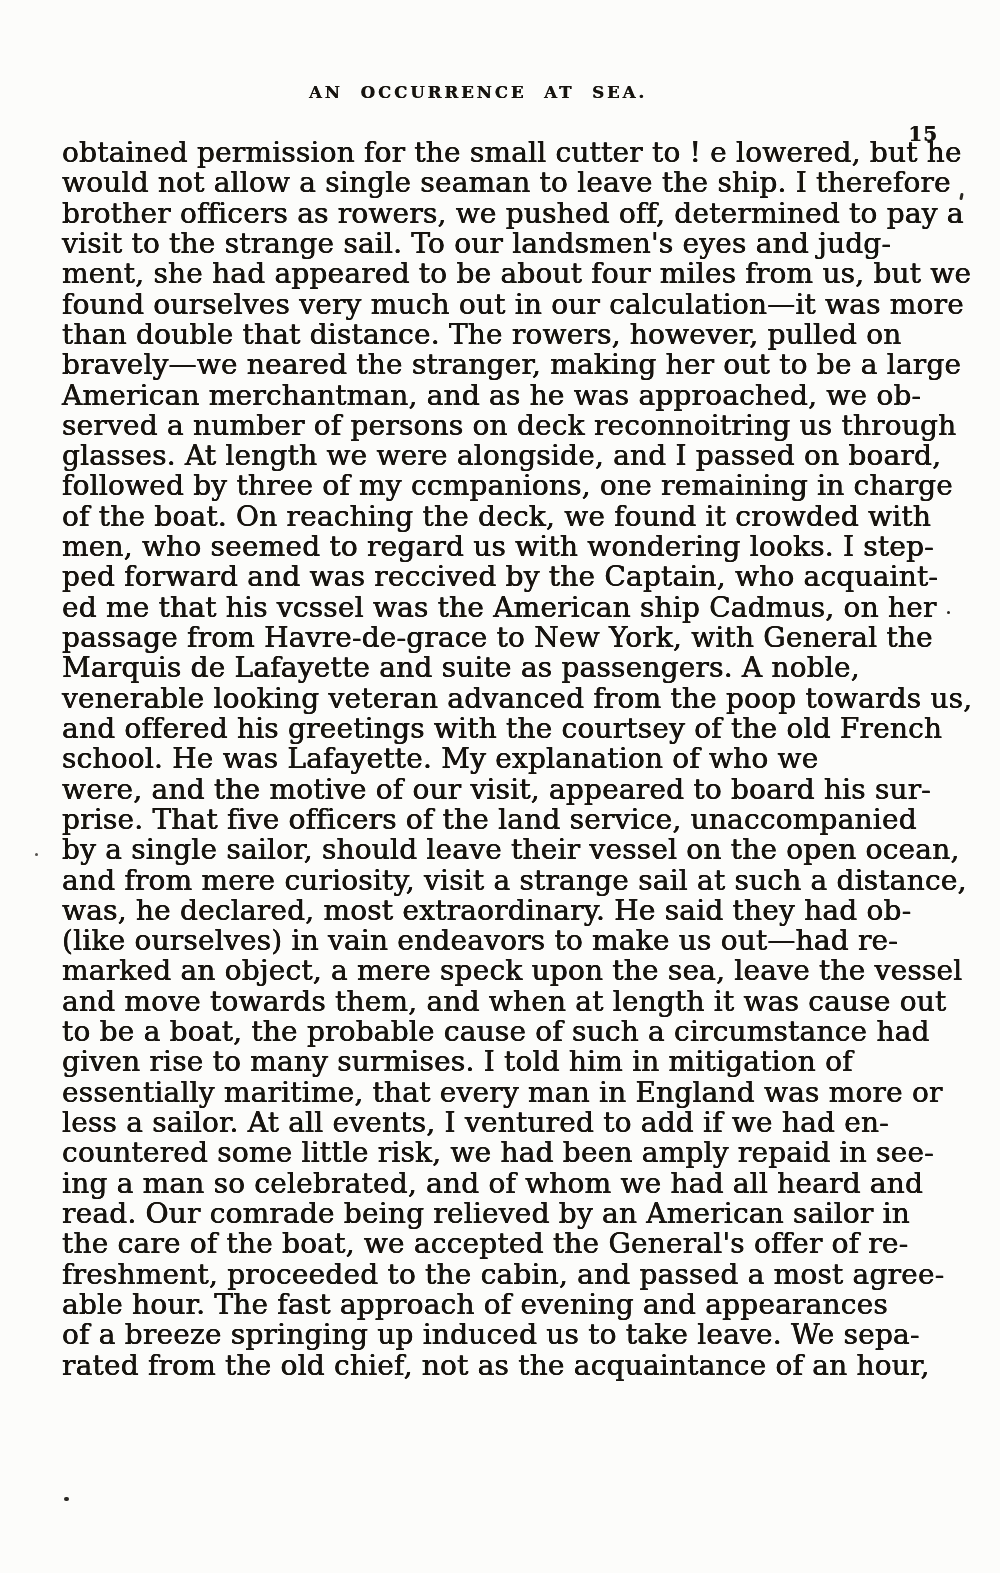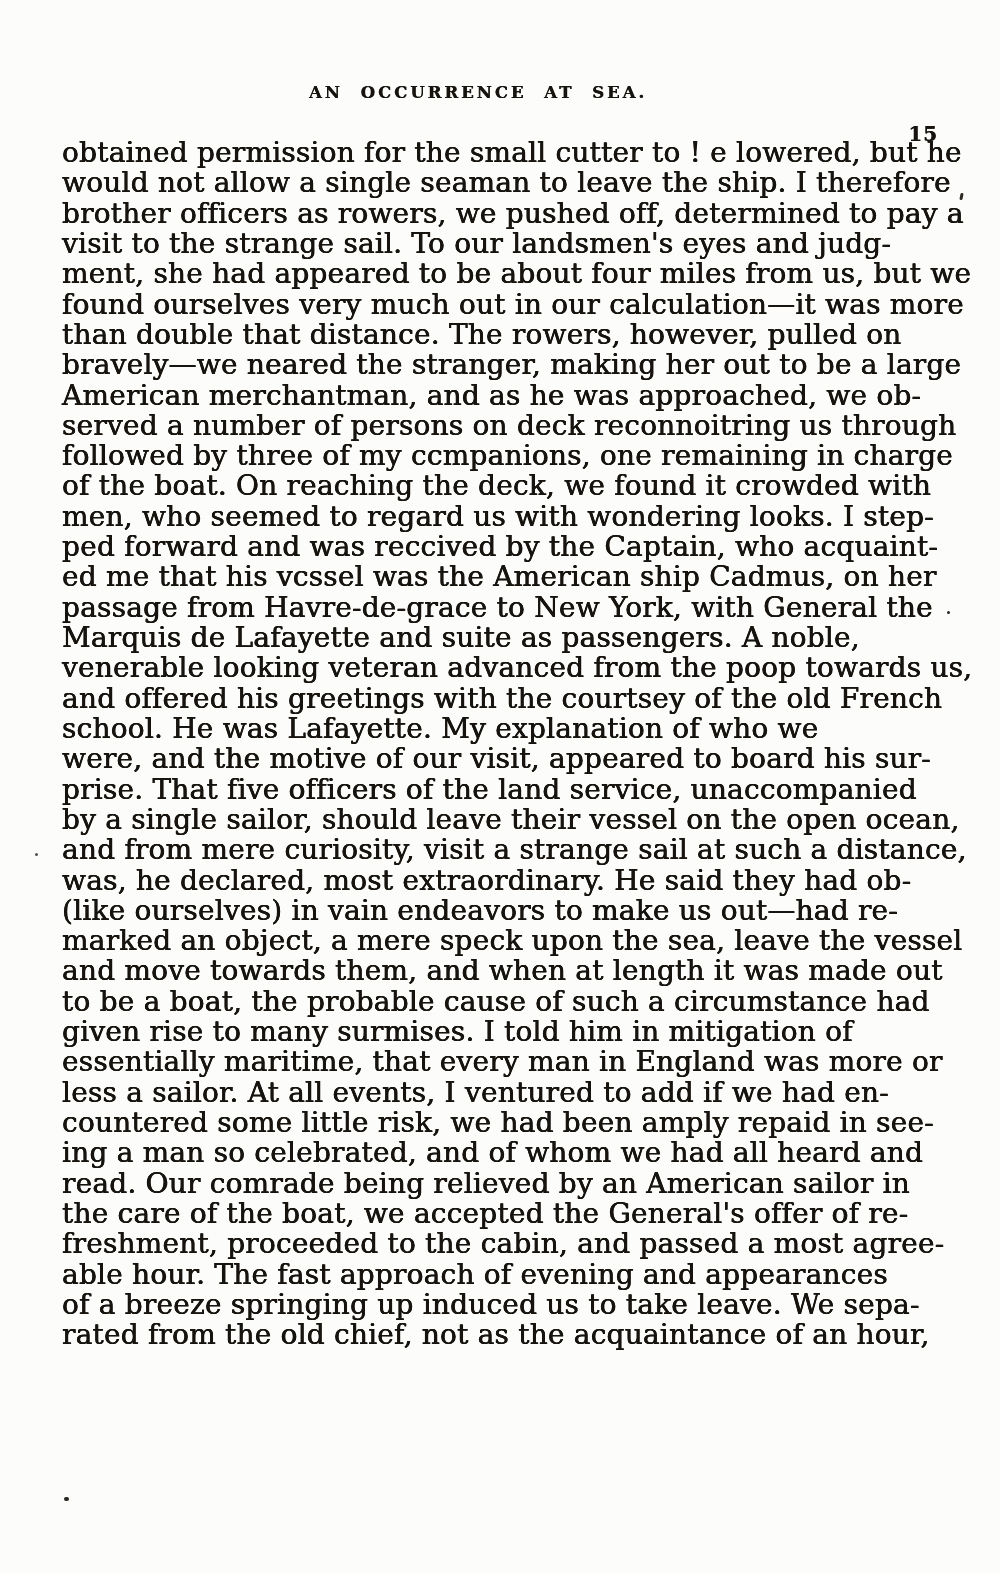--- a/index.html
+++ b/index.html
@@ -93,38 +93,39 @@
       <div class="line">obtained permission for the small cutter to ! e lowered, but he</div>
       <div class="line">would not allow a single seaman to leave the ship.  I therefore</div>
       <div class="line">brother officers as rowers, we pushed off, determined to pay a</div>
       <div class="line">visit to the strange sail.  To our landsmen's eyes and judg-</div>
       <div class="line">ment, she had appeared to be about four miles from us, but we</div>
       <div class="line">found ourselves very much out in our calculation—it was more</div>
       <div class="line">than double that distance.  The rowers, however, pulled on</div>
       <div class="line">bravely—we neared the stranger, making her out to be a large</div>
       <div class="line">American merchantman, and as he was approached, we ob-</div>
       <div class="line">served a number of persons on deck reconnoitring us through</div>
+      <div class="line">glasses.  At length we were alongside, and I passed on board,</div>
       <div class="line">followed by three of my ccmpanions, one remaining in charge</div>
       <div class="line">of the boat.  On reaching the deck, we found it crowded with</div>
       <div class="line">men, who seemed to regard us with wondering looks.  I step-</div>
       <div class="line">ped forward and was reccived by the Captain, who acquaint-</div>
       <div class="line">ed me that his vcssel was the American ship Cadmus, on her</div>
       <div class="line">passage from Havre-de-grace to New York, with General the</div>
       <div class="line">Marquis de Lafayette and suite as passengers.  A noble,</div>
       <div class="line">venerable looking veteran advanced from the poop towards us,</div>
       <div class="line">and offered his greetings with the courtsey of the old French</div>
       <div class="line">school.  He was Lafayette.  My explanation of who we</div>
       <div class="line">were, and the motive of our visit, appeared to board his sur-</div>
       <div class="line">prise.  That five officers of the land service, unaccompanied</div>
       <div class="line">by a single sailor, should leave their vessel on the open ocean,</div>
       <div class="line">and from mere curiosity, visit a strange sail at such a distance,</div>
       <div class="line">was, he declared, most extraordinary.  He said they had ob-</div>
       <div class="line">(like ourselves) in vain endeavors to make us out—had re-</div>
       <div class="line">marked an object, a mere speck upon the sea, leave the vessel</div>
-      <div class="line">and move towards them, and when at length it was made out</div>
+      <div class="line">and move towards them, and when at length it was cause out</div>
       <div class="line">to be a boat, the probable cause of such a circumstance had</div>
       <div class="line">given rise to many surmises.  I told him in mitigation of</div>
       <div class="line">essentially maritime, that every man in England was more or</div>
       <div class="line">less a sailor.  At all events, I ventured to add  if we had en-</div>
       <div class="line">countered some little risk, we had been amply repaid in see-</div>
       <div class="line">ing a man so celebrated, and of whom we had all heard and</div>
       <div class="line">read.  Our comrade being relieved by an American sailor in</div>
       <div class="line">the care of the boat, we  accepted the General's offer of re-</div>
       <div class="line">freshment, proceeded to the cabin, and passed a most agree-</div>
       <div class="line">able hour.  The fast approach of evening and appearances</div>

